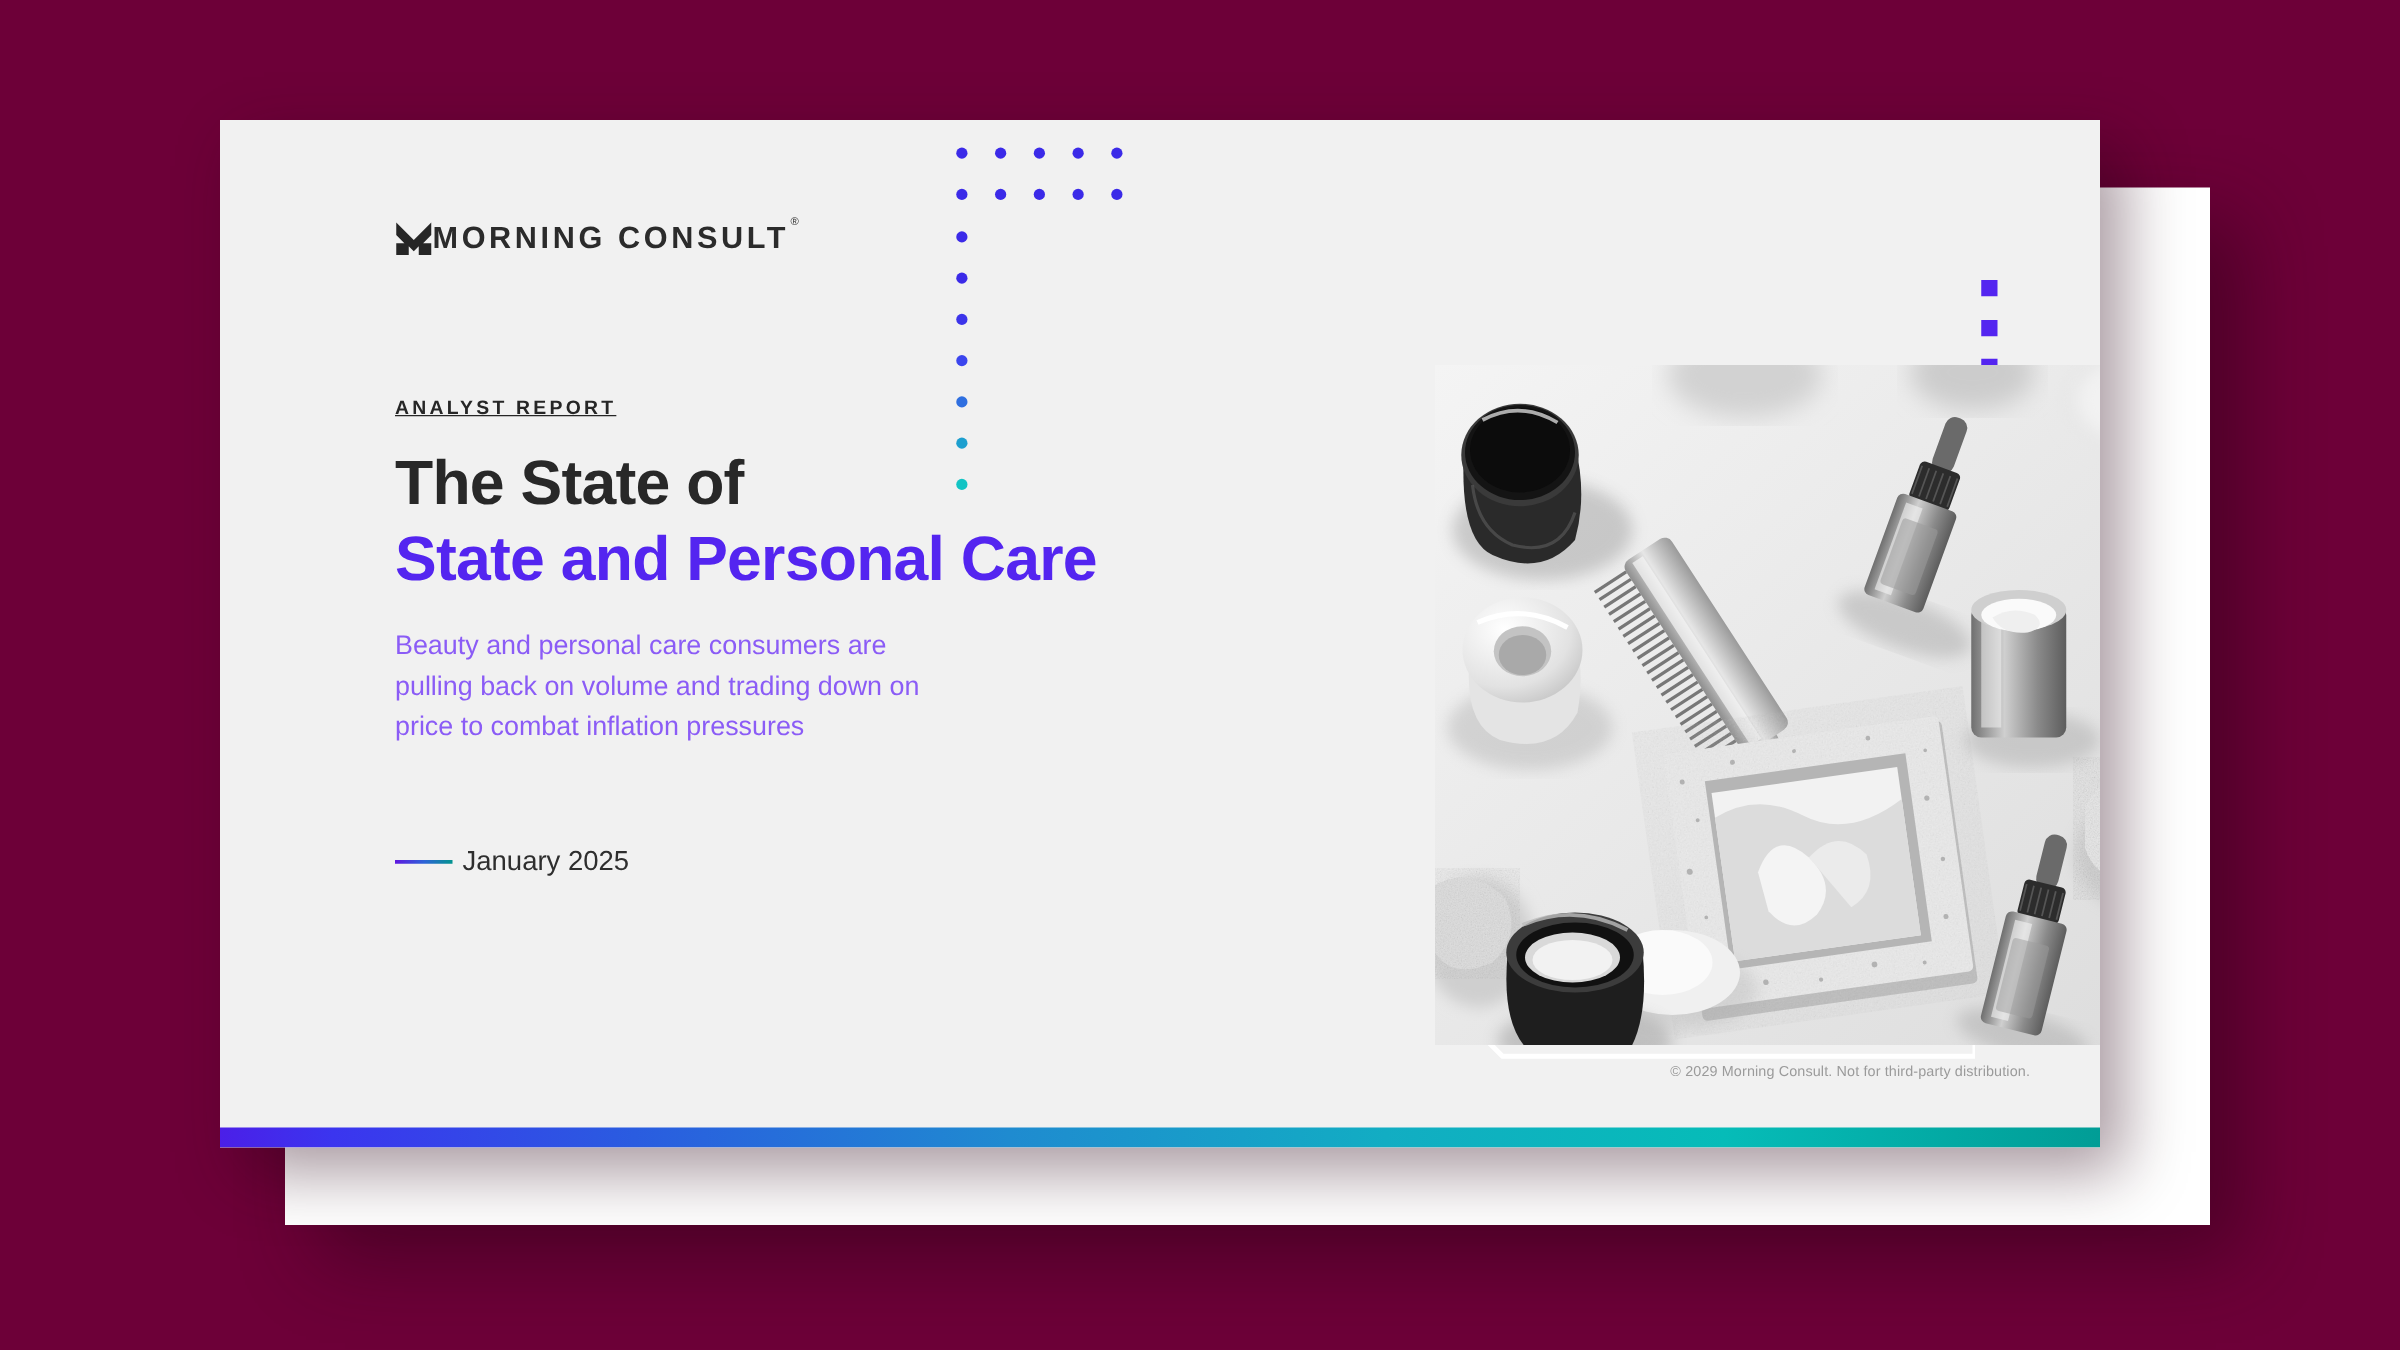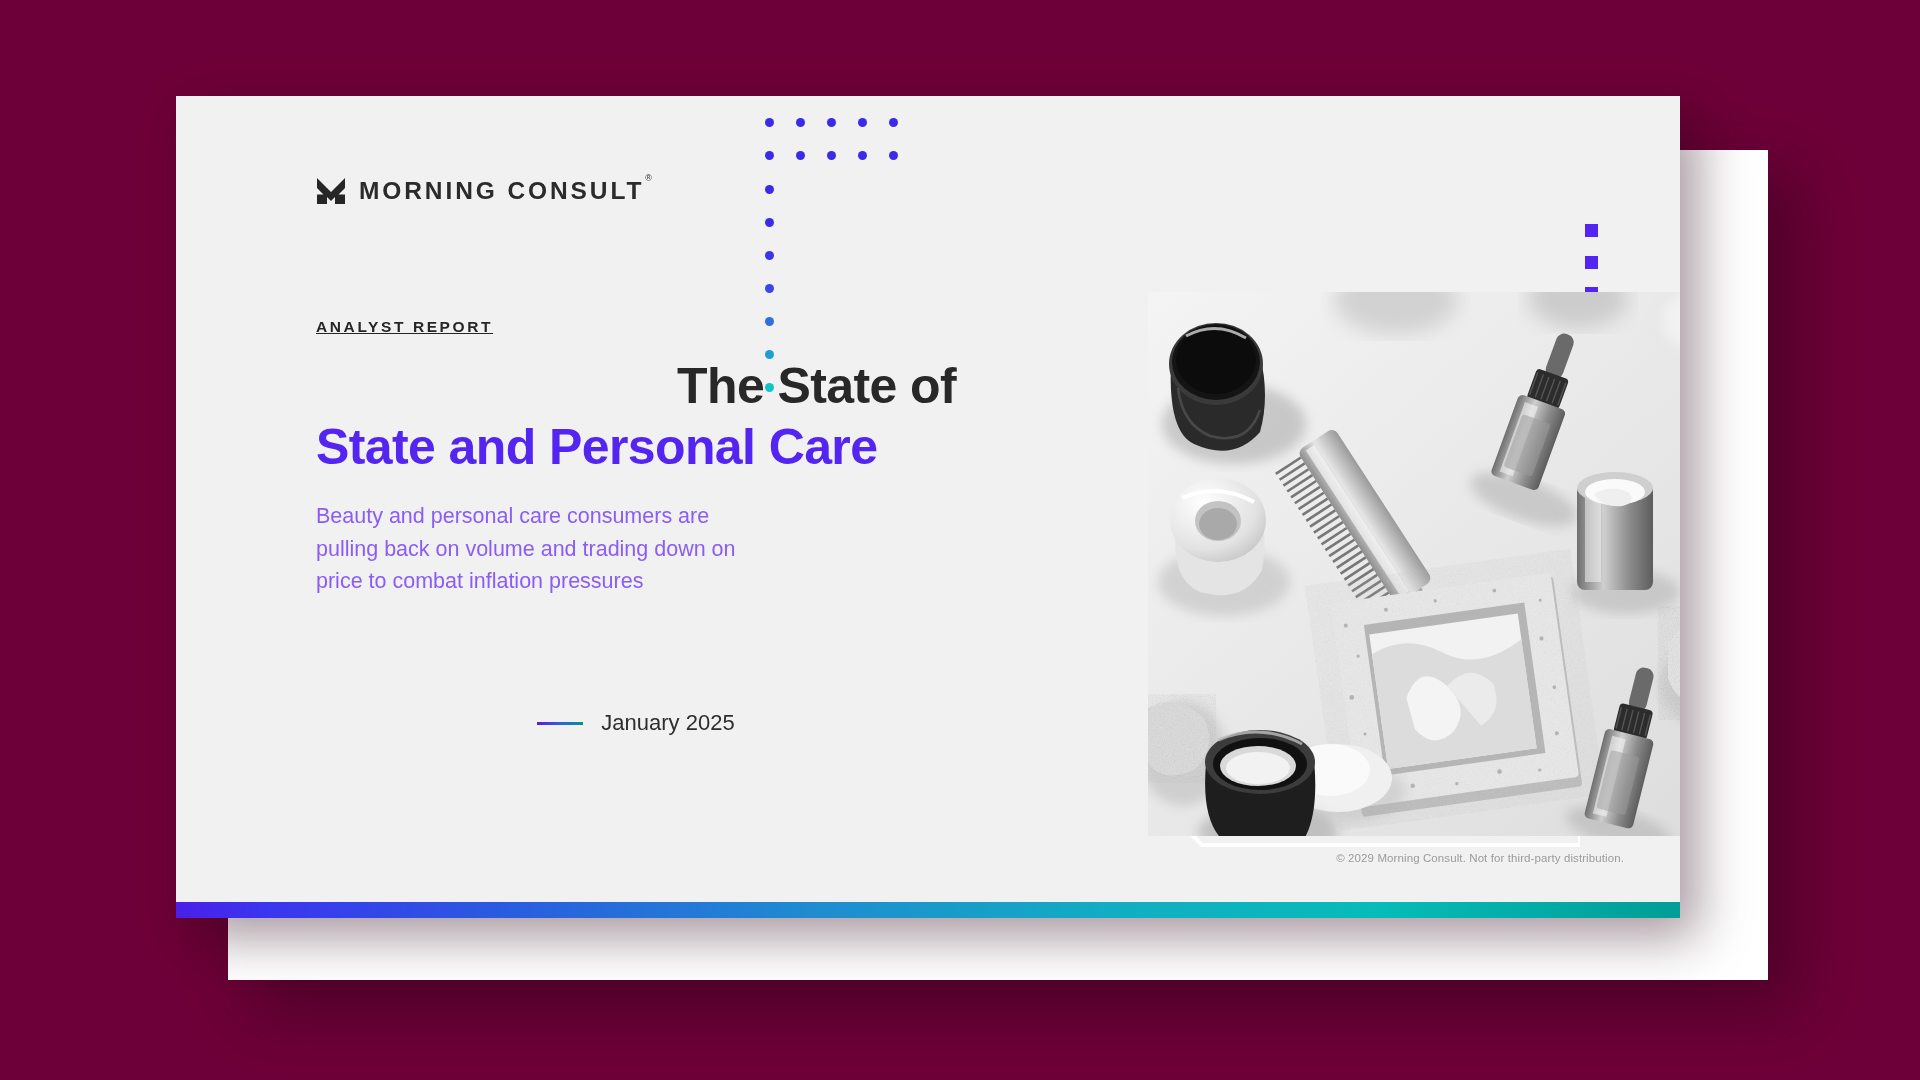--- a/index.html
+++ b/index.html
@@ -48,21 +48,21 @@
   }
 
   
   .left-col{
     position:absolute;
     left:140px; top:80px;
     width:640px;
   }
 
   
-  .logo-row{ display:flex; align-items:center; gap:13px; }
+  .logo-row{ display:flex; align-items:center; }
   .logo-mark{ width:30px; height:30px; display:block; }
   .logo-word{
     font-size:24.5px;
     font-weight:bold;
     letter-spacing:2.9px;
     color:#2b2b2b;
     white-space:nowrap;
     position:relative;
     line-height:1;
   }
@@ -85,46 +85,44 @@
     text-decoration:underline;
   }
 
   .title{
     margin-top:22px;
     font-size:50px;
     font-weight:bold;
     color:#282828;
     letter-spacing:-0.6px;
     line-height:1.14;
-    text-align:right;
   }
   .title-accent{
     margin-top:4px;
     font-size:50px;
     font-weight:bold;
     color:#5425f0;
     letter-spacing:-0.6px;
     line-height:1.14;
     white-space:nowrap;
   }
 
   .subtitle{
     margin-top:24px;
     font-size:21.5px;
     line-height:1.52;
     color:#8b5cf6;
     max-width:430px;
   }
 
   .date-row{
-    margin-top:112px;
+    margin-top:78px;
     display:flex;
     align-items:center;
-    gap:18px;
-    justify-content:center;
+    gap:8px;
   }
   .date-dash{
     width:46px; height:3px;
     background:linear-gradient(90deg,#5f17e0 0%, #2e63d8 50%, #02948f 100%);
     display:block;
   }
   .date-text{
     font-size:22px;
     color:#2e2e2e;
   }

